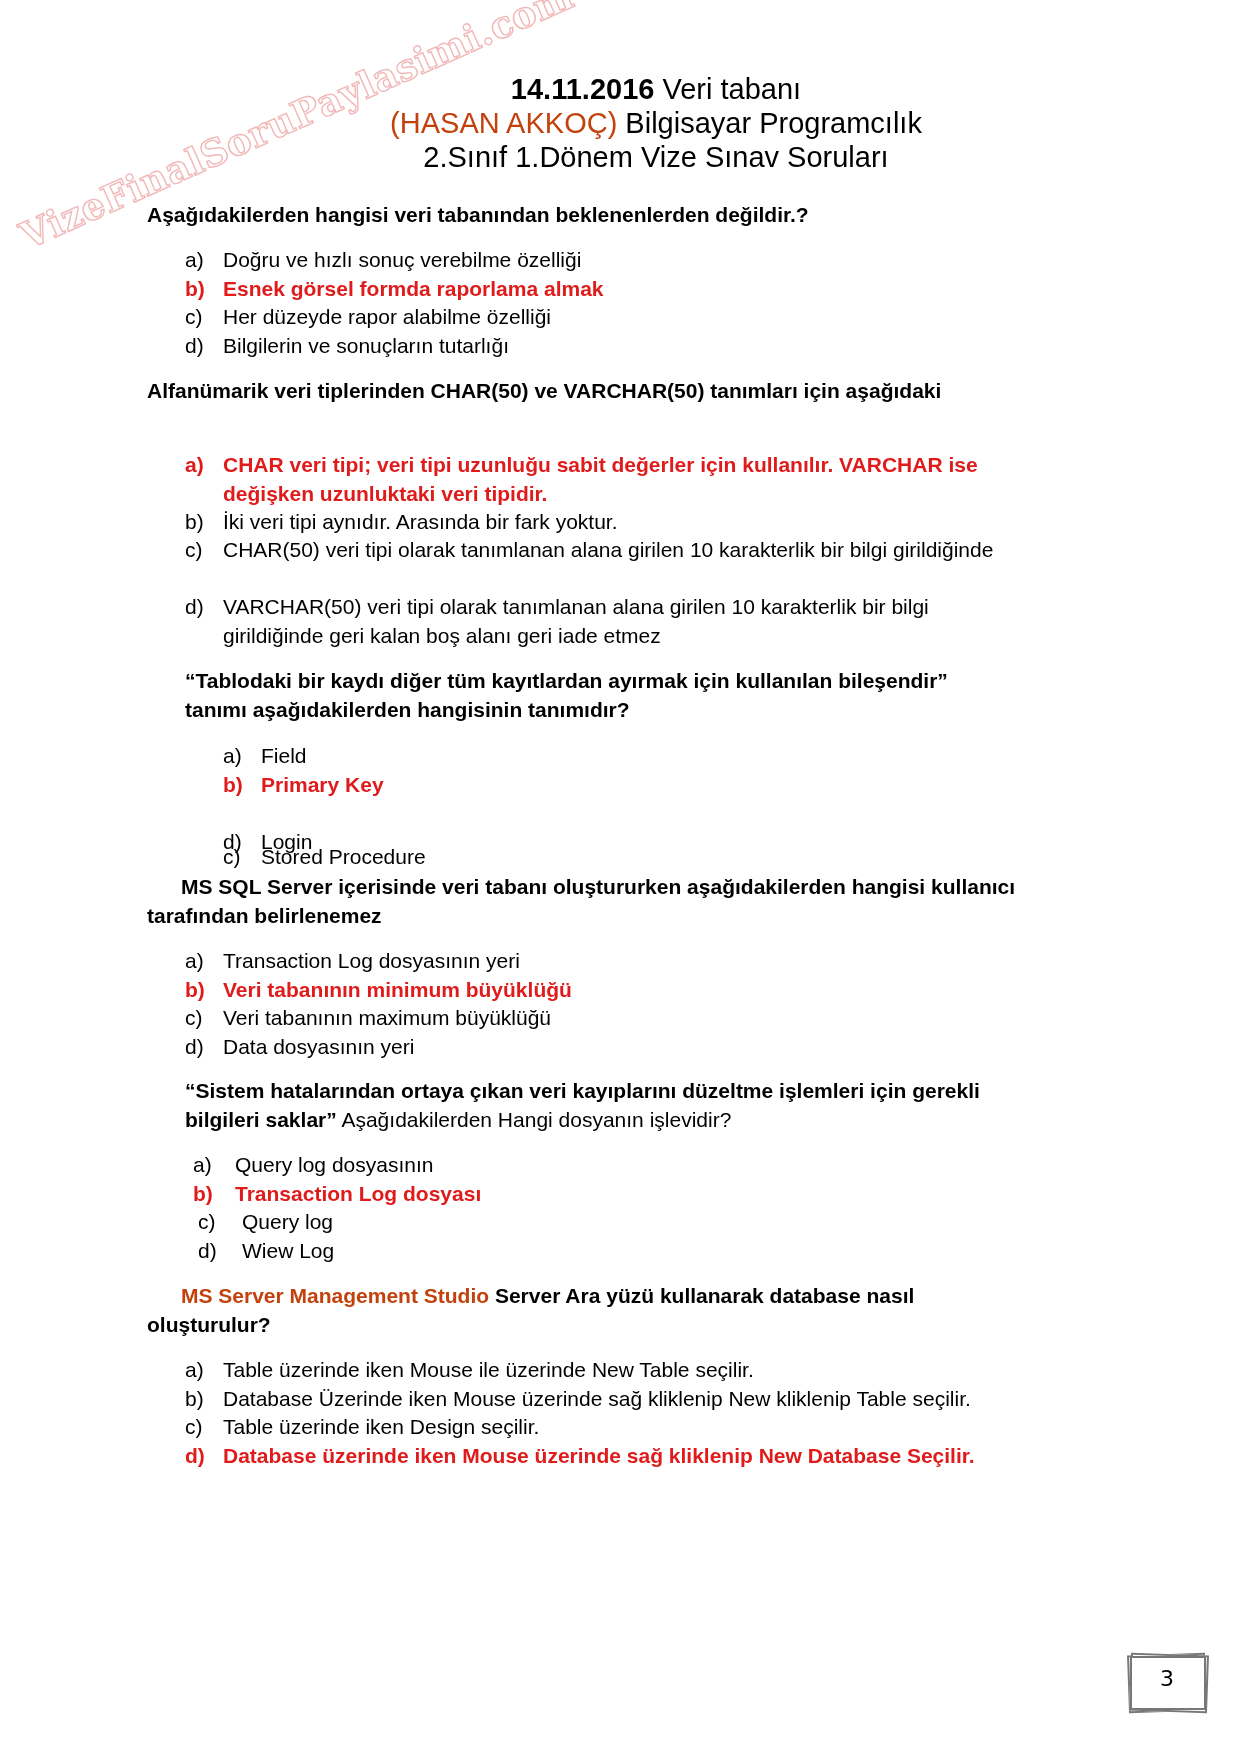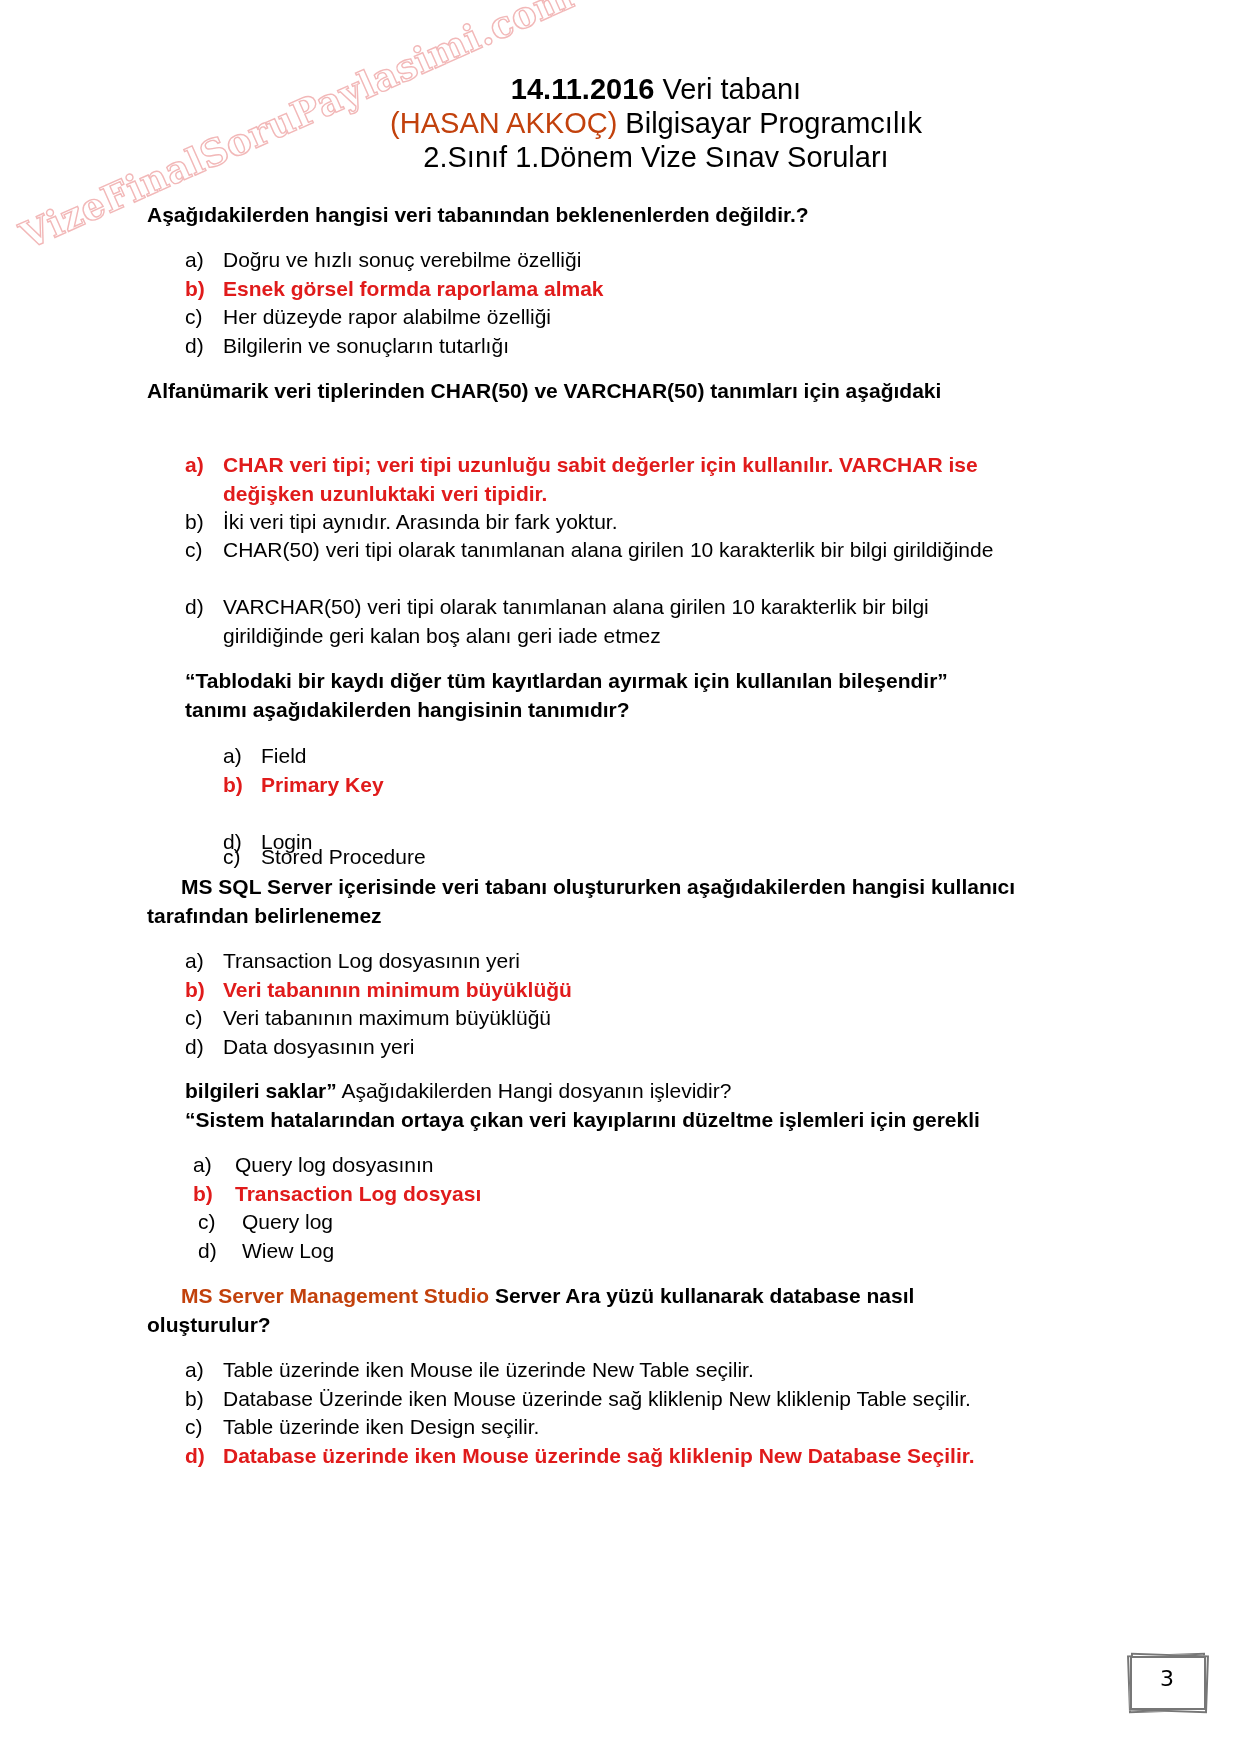--- a/index.html
+++ b/index.html
@@ -65,22 +65,22 @@
 <div class="q" style="left:147px;top:872px;">
   <div style="padding-left:34px;">MS SQL Server içerisinde veri tabanı oluştururken aşağıdakilerden hangisi kullanıcı</div>
   <div>tarafından belirlenemez</div>
 </div>
 <div class="opt" style="left:185px;top:946px;"><span class="lbl">a)</span><span>Transaction Log dosyasının yeri</span></div>
 <div class="opt correct" style="left:185px;top:975px;"><span class="lbl">b)</span><span>Veri tabanının minimum büyüklüğü</span></div>
 <div class="opt" style="left:185px;top:1003px;"><span class="lbl">c)</span><span>Veri tabanının maximum büyüklüğü</span></div>
 <div class="opt" style="left:185px;top:1032px;"><span class="lbl">d)</span><span>Data dosyasının yeri</span></div>
 
 <div class="q" style="left:185px;top:1076px;">
+  <div>“Sistem hatalarından ortaya çıkan veri kayıplarını düzeltme işlemleri için gerekli</div>
   <div><span>bilgileri saklar”</span><span class="normal"> Aşağıdakilerden Hangi dosyanın işlevidir?</span></div>
-  <div>“Sistem hatalarından ortaya çıkan veri kayıplarını düzeltme işlemleri için gerekli</div>
 </div>
 <div class="opt" style="left:193px;top:1150px;"><span class="lbl" style="width:42px;">a)</span><span>Query log dosyasının</span></div>
 <div class="opt correct" style="left:193px;top:1179px;"><span class="lbl" style="width:42px;">b)</span><span>Transaction Log dosyası</span></div>
 <div class="opt" style="left:198px;top:1207px;"><span class="lbl" style="width:44px;">c)</span><span>Query log</span></div>
 <div class="opt" style="left:198px;top:1236px;"><span class="lbl" style="width:44px;">d)</span><span>Wiew Log</span></div>
 
 <div class="q" style="left:147px;top:1281px;">
   <div style="padding-left:34px;text-align:center;"><span class="red">MS Server Management Studio</span><span> Server Ara yüzü kullanarak database nasıl</span></div>
   <div>oluşturulur?</div>
 </div>

